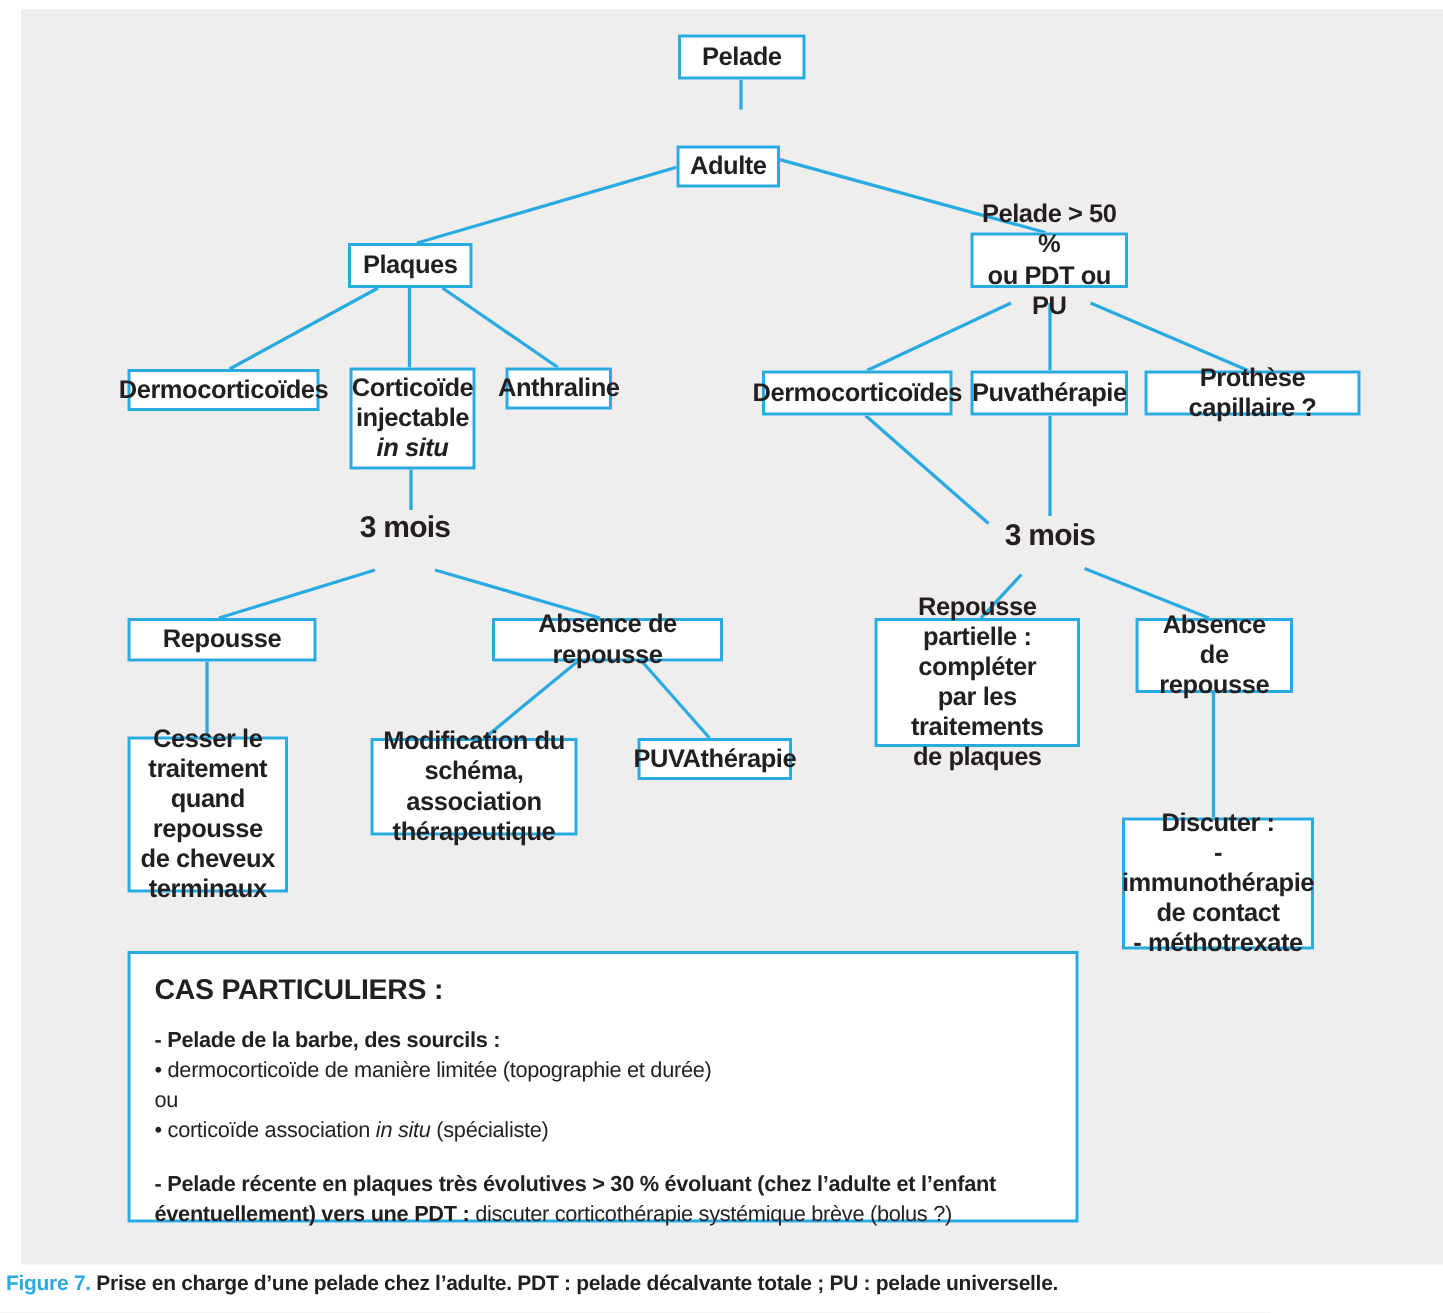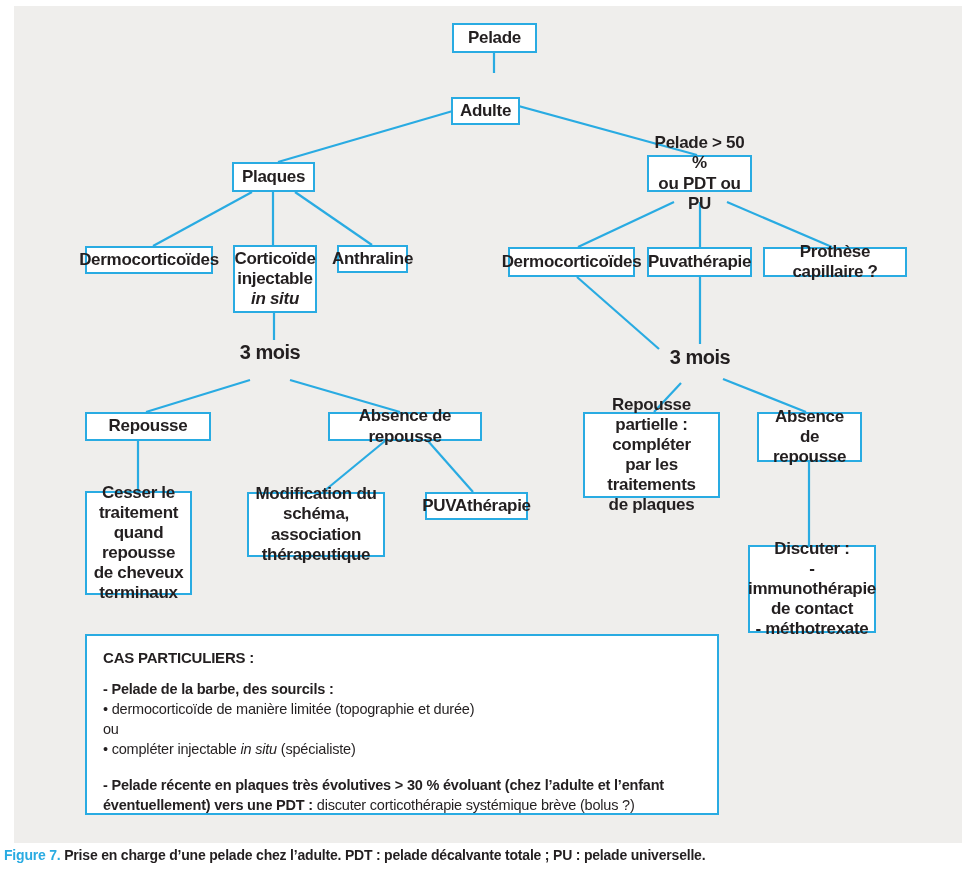--- a/index.html
+++ b/index.html
@@ -42,21 +42,21 @@
     font-weight: bold; font-size: 20px; letter-spacing: -0.5px;
     color: var(--ink); text-align: center;
   }
   .cas-box {
     position: absolute; left: 85px; top: 634px; width: 634px; height: 181px;
     background: #ffffff; border: 2.5px solid var(--accent);
     padding: 12px 16px 10px 16px;
     font-size: 14.5px; line-height: 1.38; letter-spacing: -0.2px;
     text-align: left;
   }
-  .cas-title { font-weight: bold; font-size: 15px; margin-bottom: 10px; }
+  .cas-title { font-weight: bold; font-size: 19px; margin-bottom: 10px; }
   .cas-line { font-weight: normal; }
   .cas-line.bold { font-weight: bold; }
   .cas-line i { font-style: italic; }
   .cas-para { margin-top: 16px; }
   .cas-para b { font-weight: bold; }
   .caption {
     position: absolute; left: 4px; top: 847px; width: 954px;
     font-size: 14px; letter-spacing: -0.2px;
   }
   .caption .fig-label { color: var(--accent); font-weight: bold; }
@@ -147,21 +147,21 @@
 - immunothérapie
 de contact
 - méthotrexate</div>
 
 <div class="cas-box">
   <div class="cas-title">CAS PARTICULIERS :</div>
   <div class="cas-line bold">- Pelade de la barbe, des sourcils :</div>
   <div class="cas-line">• dermocorticoïde de manière limitée (topographie et durée)</div>
   <div class="cas-line">ou</div>
   <div class="cas-line">
-    <span>• compléter injectable </span><i>in situ</i><span> (spécialiste)</span>
+    <span>• corticoïde association </span><i>in situ</i><span> (spécialiste)</span>
   </div>
   <div class="cas-para">
     <b>- Pelade récente en plaques très évolutives &gt; 30 % évoluant (chez l’adulte et l’enfant éventuellement) vers une PDT : </b><span>discuter corticothérapie systémique brève (bolus ?)</span>
   </div>
 </div>
 
 <div class="caption">
   <span class="fig-label">Figure 7.</span><span class="cap-bold"> Prise en charge d’une pelade chez l’adulte. </span><span class="cap-reg">PDT : pelade décalvante totale ; PU : pelade universelle.</span>
 </div>
 

